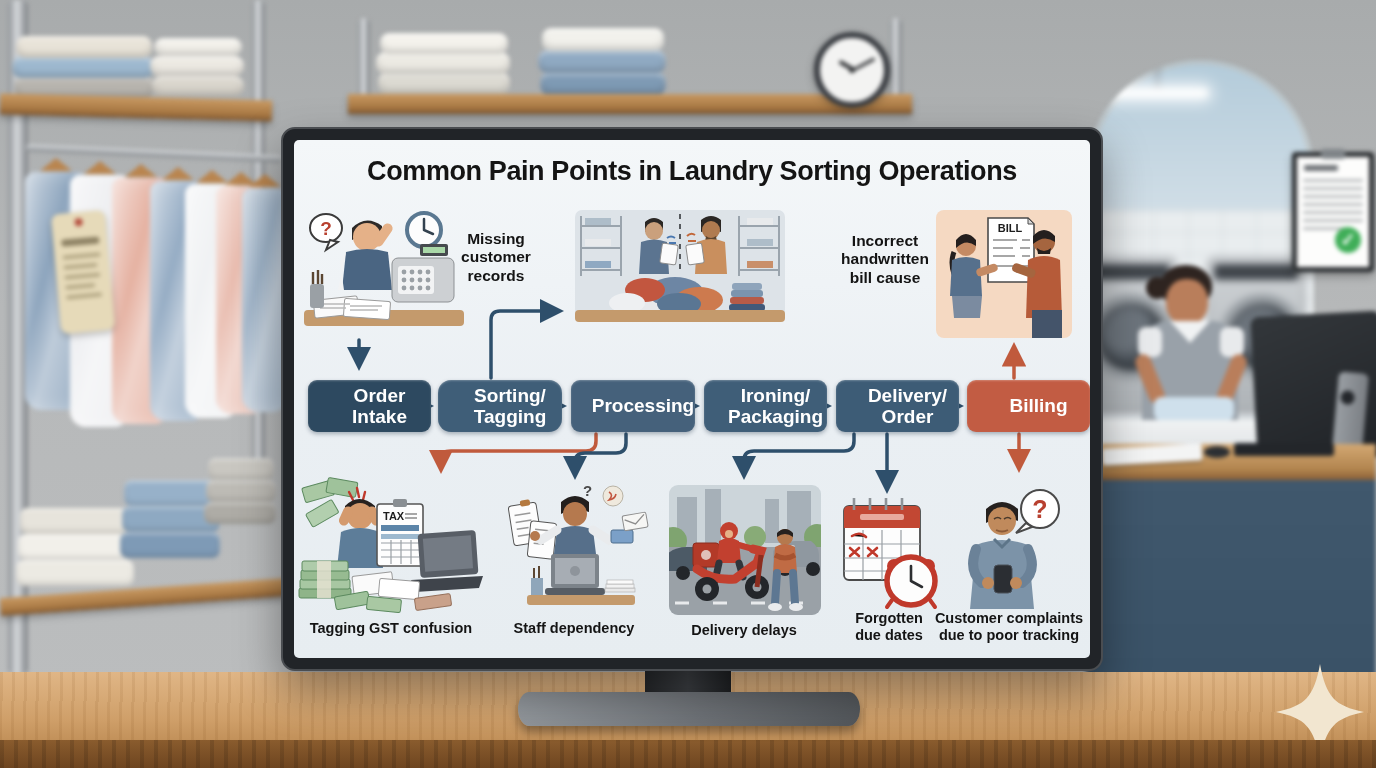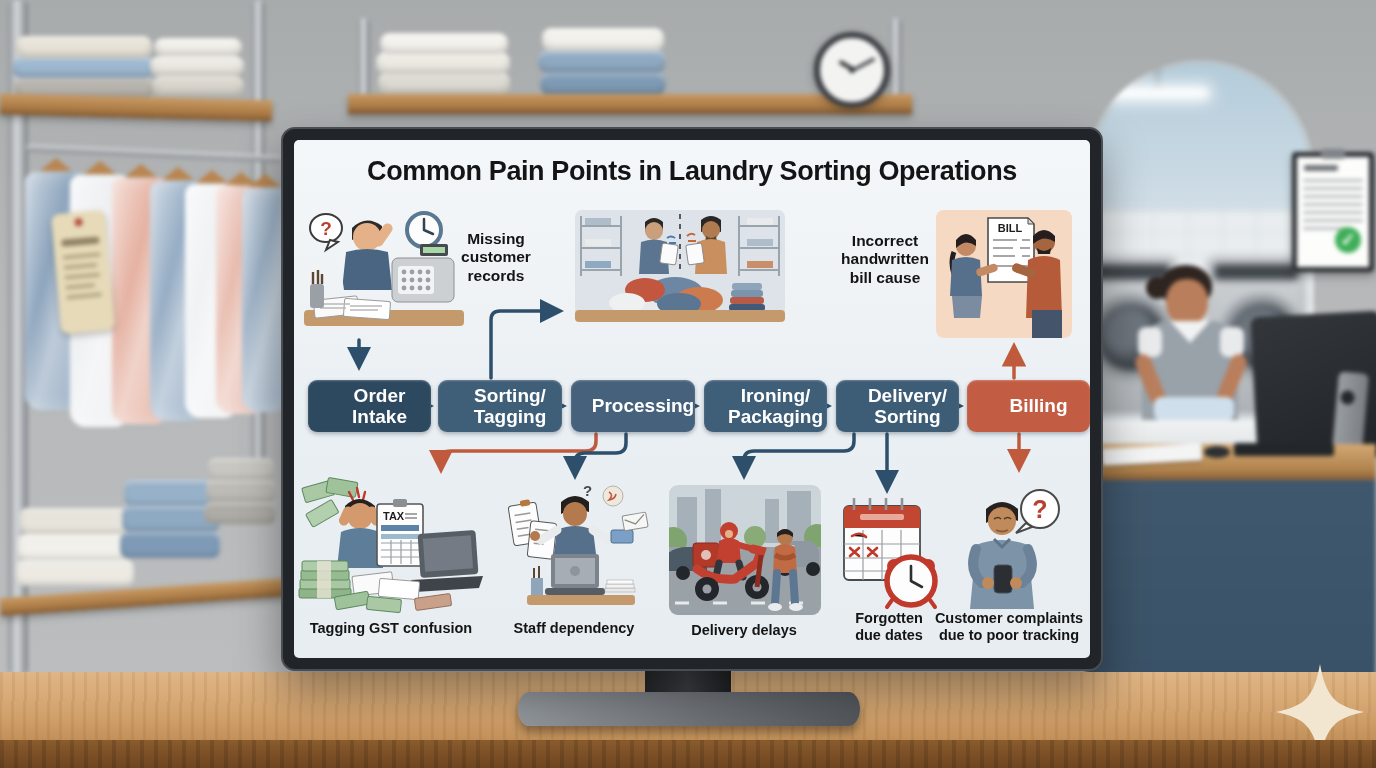--- a/index.html
+++ b/index.html
@@ -364,27 +364,27 @@
           <path d="M97,26 Q108,14 119,26 L119,32 Q108,24 97,34 Z" fill="#241f1e"></path>
           <path d="M101,38 Q108,44 115,38 L114,44 H102 Z" fill="#241f1e"></path>
           <path d="M92,50 Q108,42 124,50 L126,108 H90 Z" fill="#b65b39"></path>
           <rect x="76" y="56" width="24" height="9" rx="4" fill="#a5653f" transform="rotate(20 88 60)"></rect>
           <rect x="96" y="100" width="30" height="28" fill="#44546a"></rect>
         </g>
       </svg>
 
       <div class="abs flowbox" style="left: 14px; top: 240px; width: 103px; height: 52px; background-color: rgb(45, 73, 96);">Order
 Intake</div>
-      <div class="abs flowbox" style="left: 144px; top: 240px; width: 104px; height: 52px; background-color: rgb(63, 94, 120);">Sorting/
+      <div class="abs flowbox" style="left: 144px; top: 240px; width: 104px; height: 52px; background-color: rgb(63, 94, 120); border-radius: 13px;">Sorting/
 Tagging</div>
       <div class="abs flowbox" style="left: 410px; top: 240px; width: 103px; height: 52px; background-color: rgb(63, 94, 120);">Ironing/
 Packaging</div>
       <div class="abs flowbox" style="left: 277px; top: 240px; width: 104px; height: 52px; background-color: rgb(69, 97, 123);">Processing</div>
       <div class="abs flowbox" style="left: 542px; top: 240px; width: 103px; height: 52px; background-color: rgb(61, 92, 118);">Delivery/
-Sorting</div>
+Order</div>
       <div class="abs flowbox" style="left: 673px; top: 240px; width: 103px; height: 52px; background-color: rgb(194, 92, 67);">Billing</div>
 
       <svg class="abs illus" style="left:3px;top:340px;" width="185" height="132" viewBox="0 0 185 132">
         <g>
           <rect x="6" y="4" width="30" height="15" rx="2" fill="#a9c8a3" stroke="#5c8a5f" transform="rotate(-16 21 11)"></rect>
           <rect x="30" y="0" width="30" height="15" rx="2" fill="#9fc29b" stroke="#5c8a5f" transform="rotate(10 45 7)"></rect>
           <rect x="10" y="26" width="30" height="15" rx="2" fill="#b2cfae" stroke="#5c8a5f" transform="rotate(-30 25 33)"></rect>
         </g>
         <path d="M52,12 l4,8 M60,8 l2,9 M68,12 l-2,8" stroke="#c0392b" stroke-width="2.4" stroke-linecap="round"></path>
         <path d="M48,26 Q62,12 78,26 L78,36 Q62,30 48,38 Z" fill="#26211f"></path>

